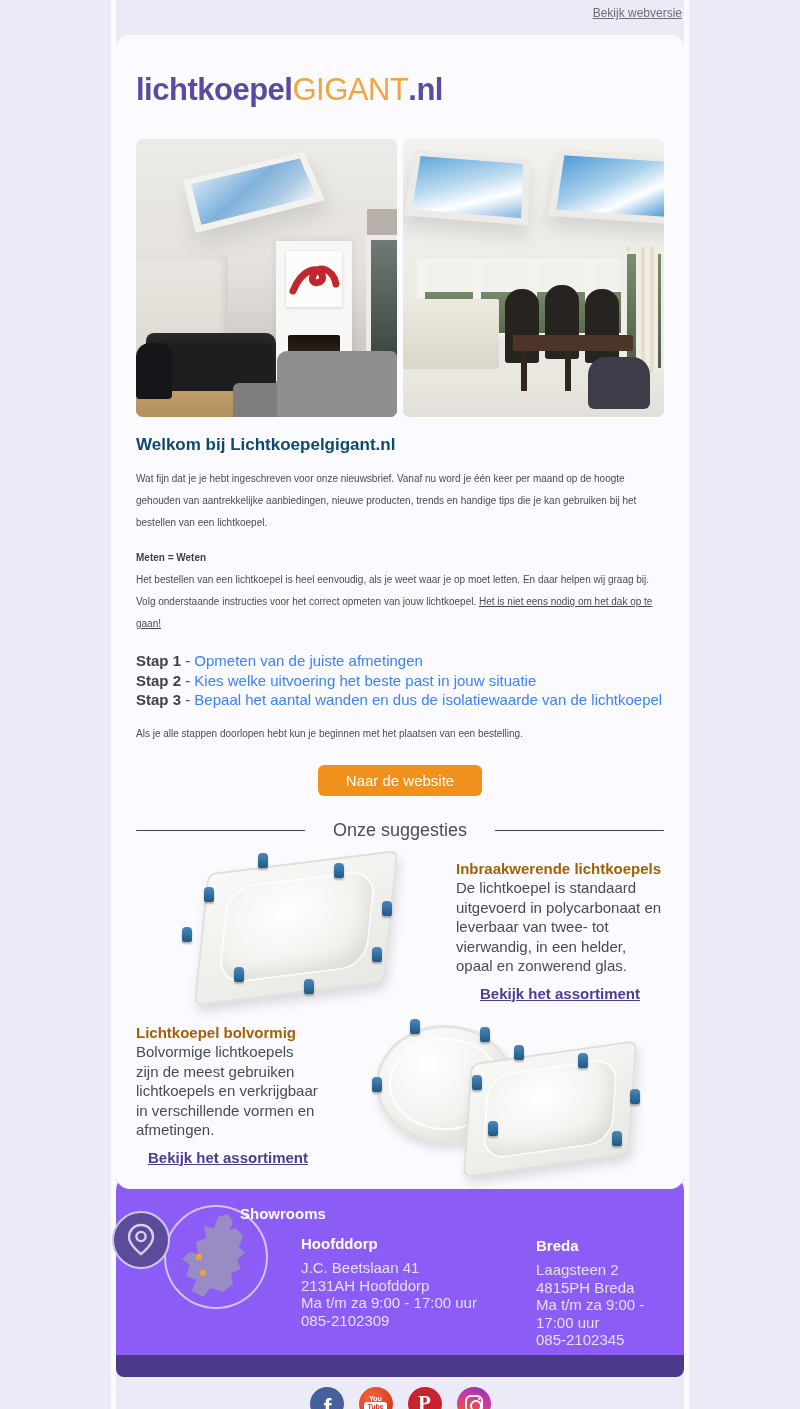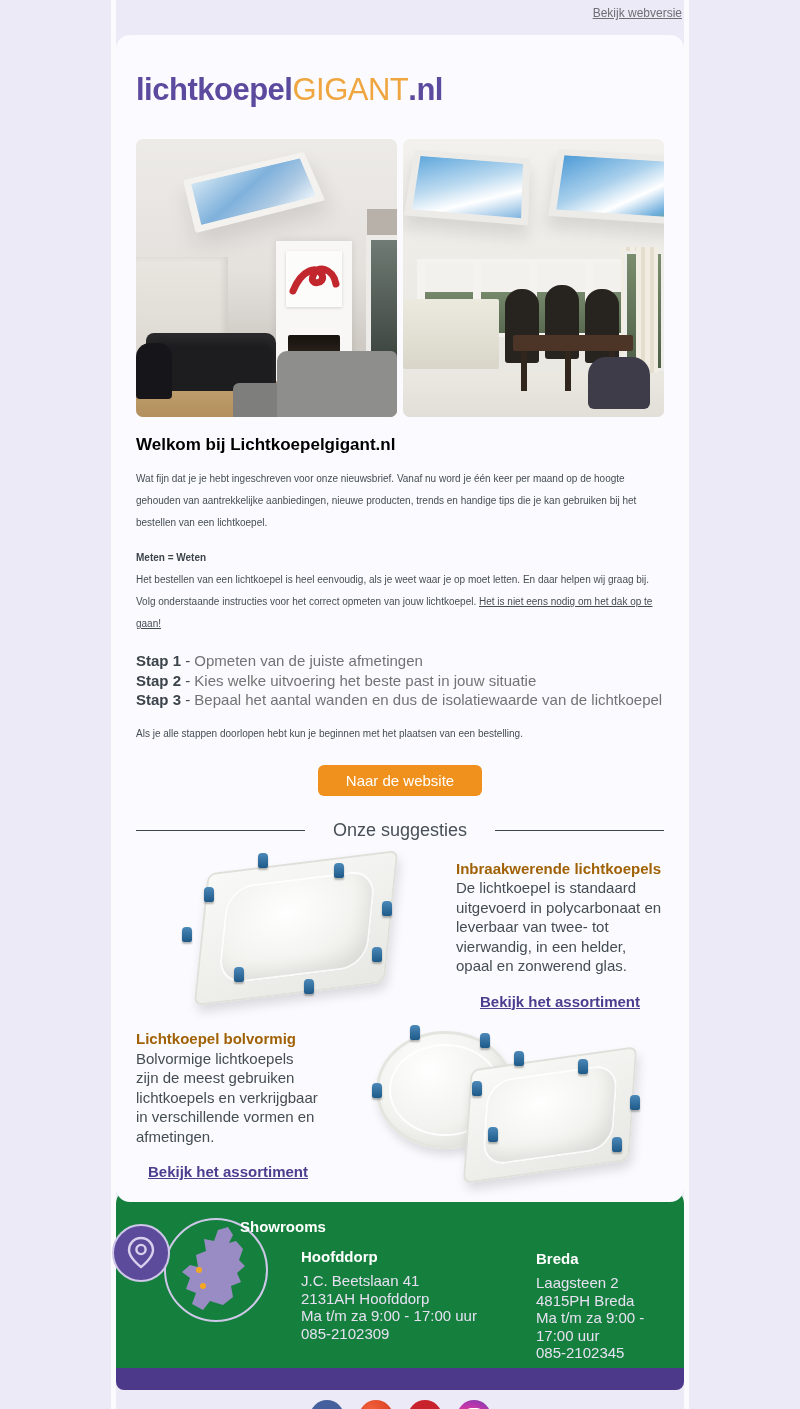--- a/index.html
+++ b/index.html
@@ -79,44 +79,44 @@
   .hr .floor2 { position:absolute; left:0; bottom:0; width:100%; height:44px; background:linear-gradient(180deg,#EBE8E2,#E2DFD8); }
   .hr .island { position:absolute; left:0; top:160px; width:96px; height:70px; background:linear-gradient(180deg,#ECEADF,#D9D6C9); border-radius:2px; }
   .hr .tbl { position:absolute; left:110px; top:196px; width:120px; height:16px; background:#4C3526; border-radius:2px; }
   .hr .chair { position:absolute; width:34px; height:74px; background:#27231F; border-radius:16px 16px 3px 3px; }
   .hr .c1 { left:102px; top:150px; } .hr .c2 { left:142px; top:146px; } .hr .c3 { left:182px; top:150px; }
   .hr .legs { position:absolute; left:118px; top:212px; width:104px; height:40px;
     background:repeating-linear-gradient(90deg,#30261E 0 6px,rgba(0,0,0,0) 6px 44px); }
   .hr .arm { position:absolute; right:14px; bottom:8px; width:62px; height:52px; background:#3F3C4A; border-radius:18px 18px 6px 6px; }
 
   
-  h1.welcome { font-size:17px; color:#000000; margin-top:18px; }
+  h1.welcome { font-size:17px; color:#0c4a6e; margin-top:18px; }
   p.body { font-size:10px; line-height:22px; margin-top:13px; }
   .bold { font-weight:bold; color:#3C444B; }
   .meten { margin-top:16px; font-size:15px; }
   .ulink { color:#454D54; text-decoration:underline; }
   .steps { margin-top:16px; font-size:15px; line-height:19.5px; }
-  .bluelink { color:#737373; text-decoration:none; }
+  .bluelink { color:#3b82f6; text-decoration:none; }
   .closing { margin-top:17px; }
 
   .btnwrap { text-align:center; margin-top:20px; }
   .cta {
     display:inline-block; background:#F0911E; color:#FFFFFF;
     font-size:15px; padding:7px 28px; border-radius:6px; border:none; text-decoration:none;
   }
 
   .sugg-head { display:flex; align-items:center; gap:28px; margin-top:24px; }
   .sugg-head .line { flex:1; height:1px; background:#3E454C; }
   .sugg-head .txt { font-size:18px; color:#474F57; white-space:nowrap; }
 
   .prod-row { display:flex; margin-top:14px; align-items:flex-start; }
   .prod-img { width:320px; height:150px; position:relative; flex:0 0 320px; }
   .prod-txt { flex:1; font-size:15px; line-height:19.5px; padding-top:4px; }
   .prod-txt .ptitle { font-weight:bold; color:#a16207; }
-  .plink-row { text-align:center; margin-top:16px; }
+  .plink-row { text-align:center; margin-top:8px; }
   .plink { color:#4C3D8F; font-weight:bold; text-decoration:underline; font-size:15px; }
   .row2 { margin-top:14px; }
   .row2 .prod-txt { padding-left:0; padding-right:24px; }
 
   
   .sqdome { position:relative; width:240px; height:148px; margin:0 auto; }
   .sqdome .base { position:absolute; left:24px; top:8px; width:192px; height:130px;
     background:linear-gradient(160deg,#F9F9F7,#E7E7E3);
     border:2px solid #E0E0DB; border-radius:8px;
     transform:rotate(-7deg) skewX(-13deg);
@@ -141,21 +141,21 @@
     transform:rotate(-8deg) skewX(-12deg);
     box-shadow:3px 7px 10px rgba(0,0,0,.13); }
   .duodome .lid2 { position:absolute; left:130px; top:48px; width:132px; height:84px;
     background:radial-gradient(ellipse at 42% 34%,#FFFFFF 0%,#F3F3F0 55%,#E2E2DD 100%);
     border-radius:24px; transform:rotate(-8deg) skewX(-12deg);
     box-shadow:inset 0 0 0 2px rgba(255,255,255,.85), inset -8px -10px 16px rgba(0,0,0,.05); }
 
   
   .footer {
     position:relative; z-index:1;
-    background:#15803d; border-radius:16px;
+    background:#8b5cf6; border-radius:16px;
     margin-top:-14px; height:196px; color:#EDE9F6;
   }
   .footer::after { content:""; position:absolute; left:0; right:0; bottom:-6px; height:22px;
     background:#4C398A; border-radius:0 0 8px 8px; z-index:-1; }
   .map-circle { position:absolute; left:48px; top:30px; width:104px; height:104px;
     border-radius:50%; border:2px solid #CFC7E9; overflow:hidden; }
   .pin-badge { position:absolute; left:-4px; top:36px; width:58px; height:58px;
     border-radius:50%; border:2px solid #CFC7E9; background:#5C4A9B;
     display:flex; align-items:center; justify-content:center; }
   .fh { position:absolute; left:124px; top:30px; font-size:15px; font-weight:bold; color:#FFFFFF; }

